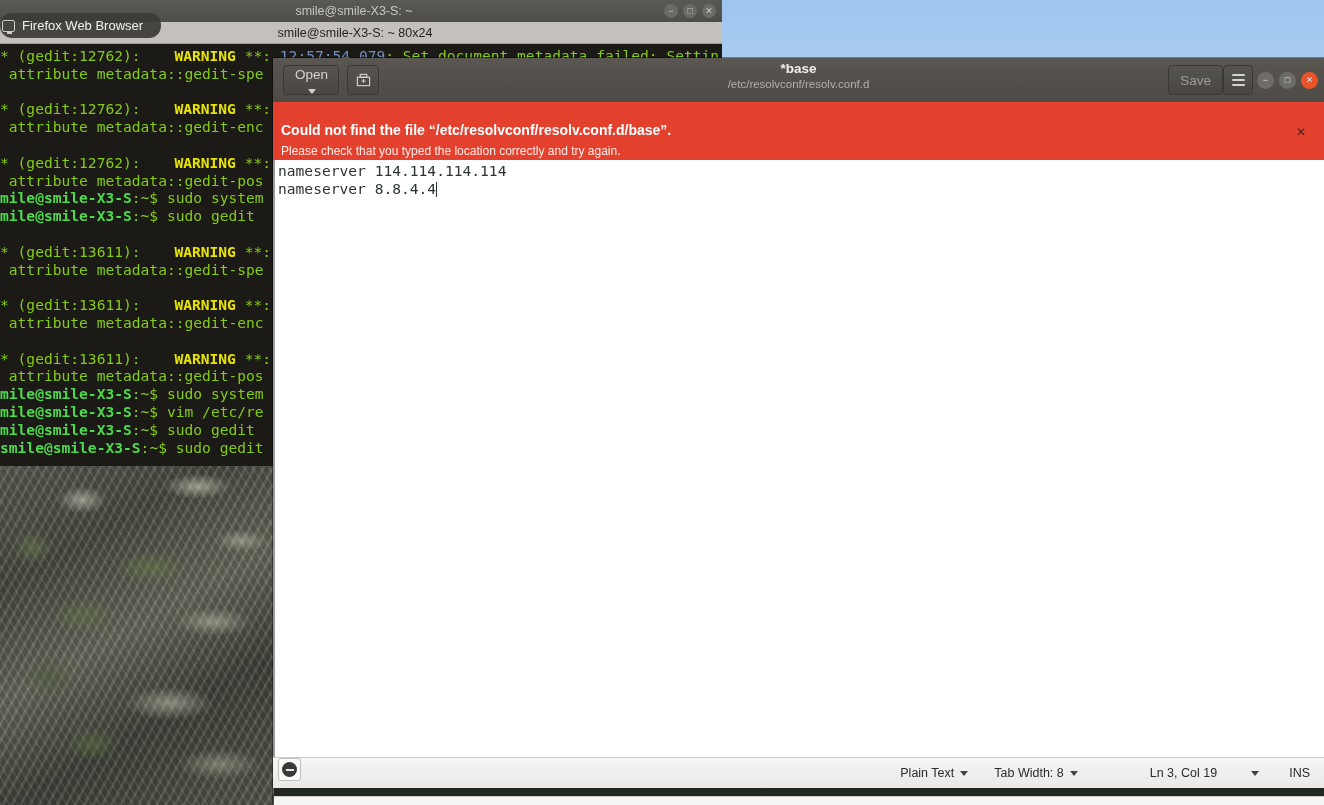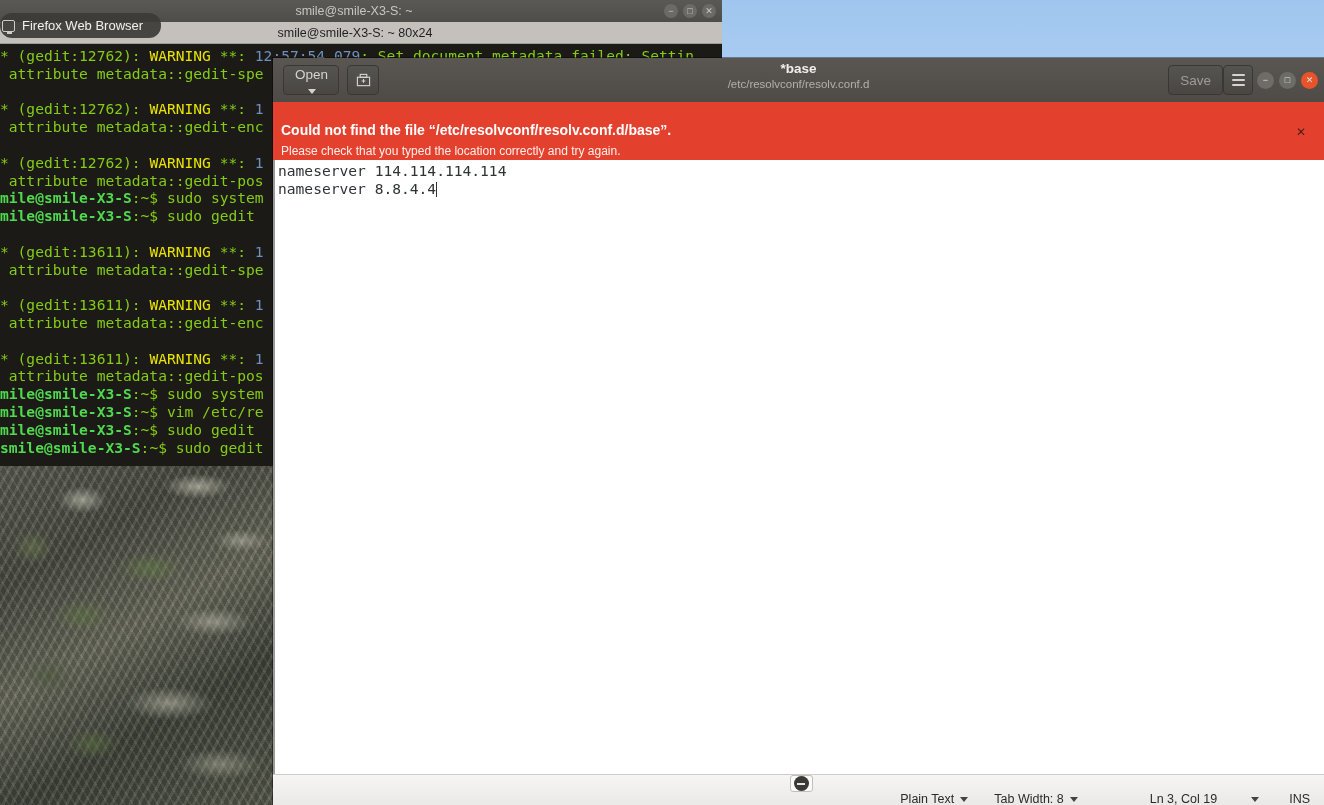--- a/index.html
+++ b/index.html
@@ -109,21 +109,21 @@
     position:absolute; inset:0;
     background:#1c1a16;
     font-family:"DejaVu Sans Mono","Liberation Mono",monospace;
     font-size:14.6px;
     line-height:17.8px;
     color:#d3d0c8;
     white-space:pre;
     padding-top:3px;
   }
   .tline { height:17.8px; }
-  .tl-warn { color:#e8e400; font-weight:normal; }
+  .tl-warn { color:#e8e400; font-weight:bold;margin-left:25px; }
   .tl-time { color:#6f8fc0; }
   .tl-prompt { color:#4fd94f; font-weight:bold; }
   .tl-dim { color:#84cc16; }
 
   
   #gedit {
     position:absolute; left:273px; top:58px; width:1051px; height:747px;
     z-index:20;
     box-shadow:0 0 0 1px rgba(0,0,0,.4);
   }
@@ -200,24 +200,24 @@
     padding:2px 0 0 3px;
     position:relative;
   }
   .caret {
     display:inline-block; width:1px; height:15px;
     background:#2e3436; vertical-align:-3px;
   }
 
   
   #gStatus {
-    position:absolute; bottom:0; left:0; width:1051px; height:31px;
+    position:absolute; bottom:17px; left:0; width:1051px; height:31px;
     background:linear-gradient(180deg,#f6f5f4 0%, #ebe9e7 100%);
     border-top:1px solid #cfcbc7;
-    display:flex; align-items:center;flex-direction:column;
+    display:flex; 
   }
   #gStatusLeftBtn {
     margin-left:5px;
     width:23px;height:23px;
     background:#fbfafa;
     border:1px solid #c2beba; border-radius:3px;
     display:flex;align-items:center;justify-content:center;
   }
   #gStatusLeftBtn .dot {
     width:15px;height:15px;border-radius:50%;

